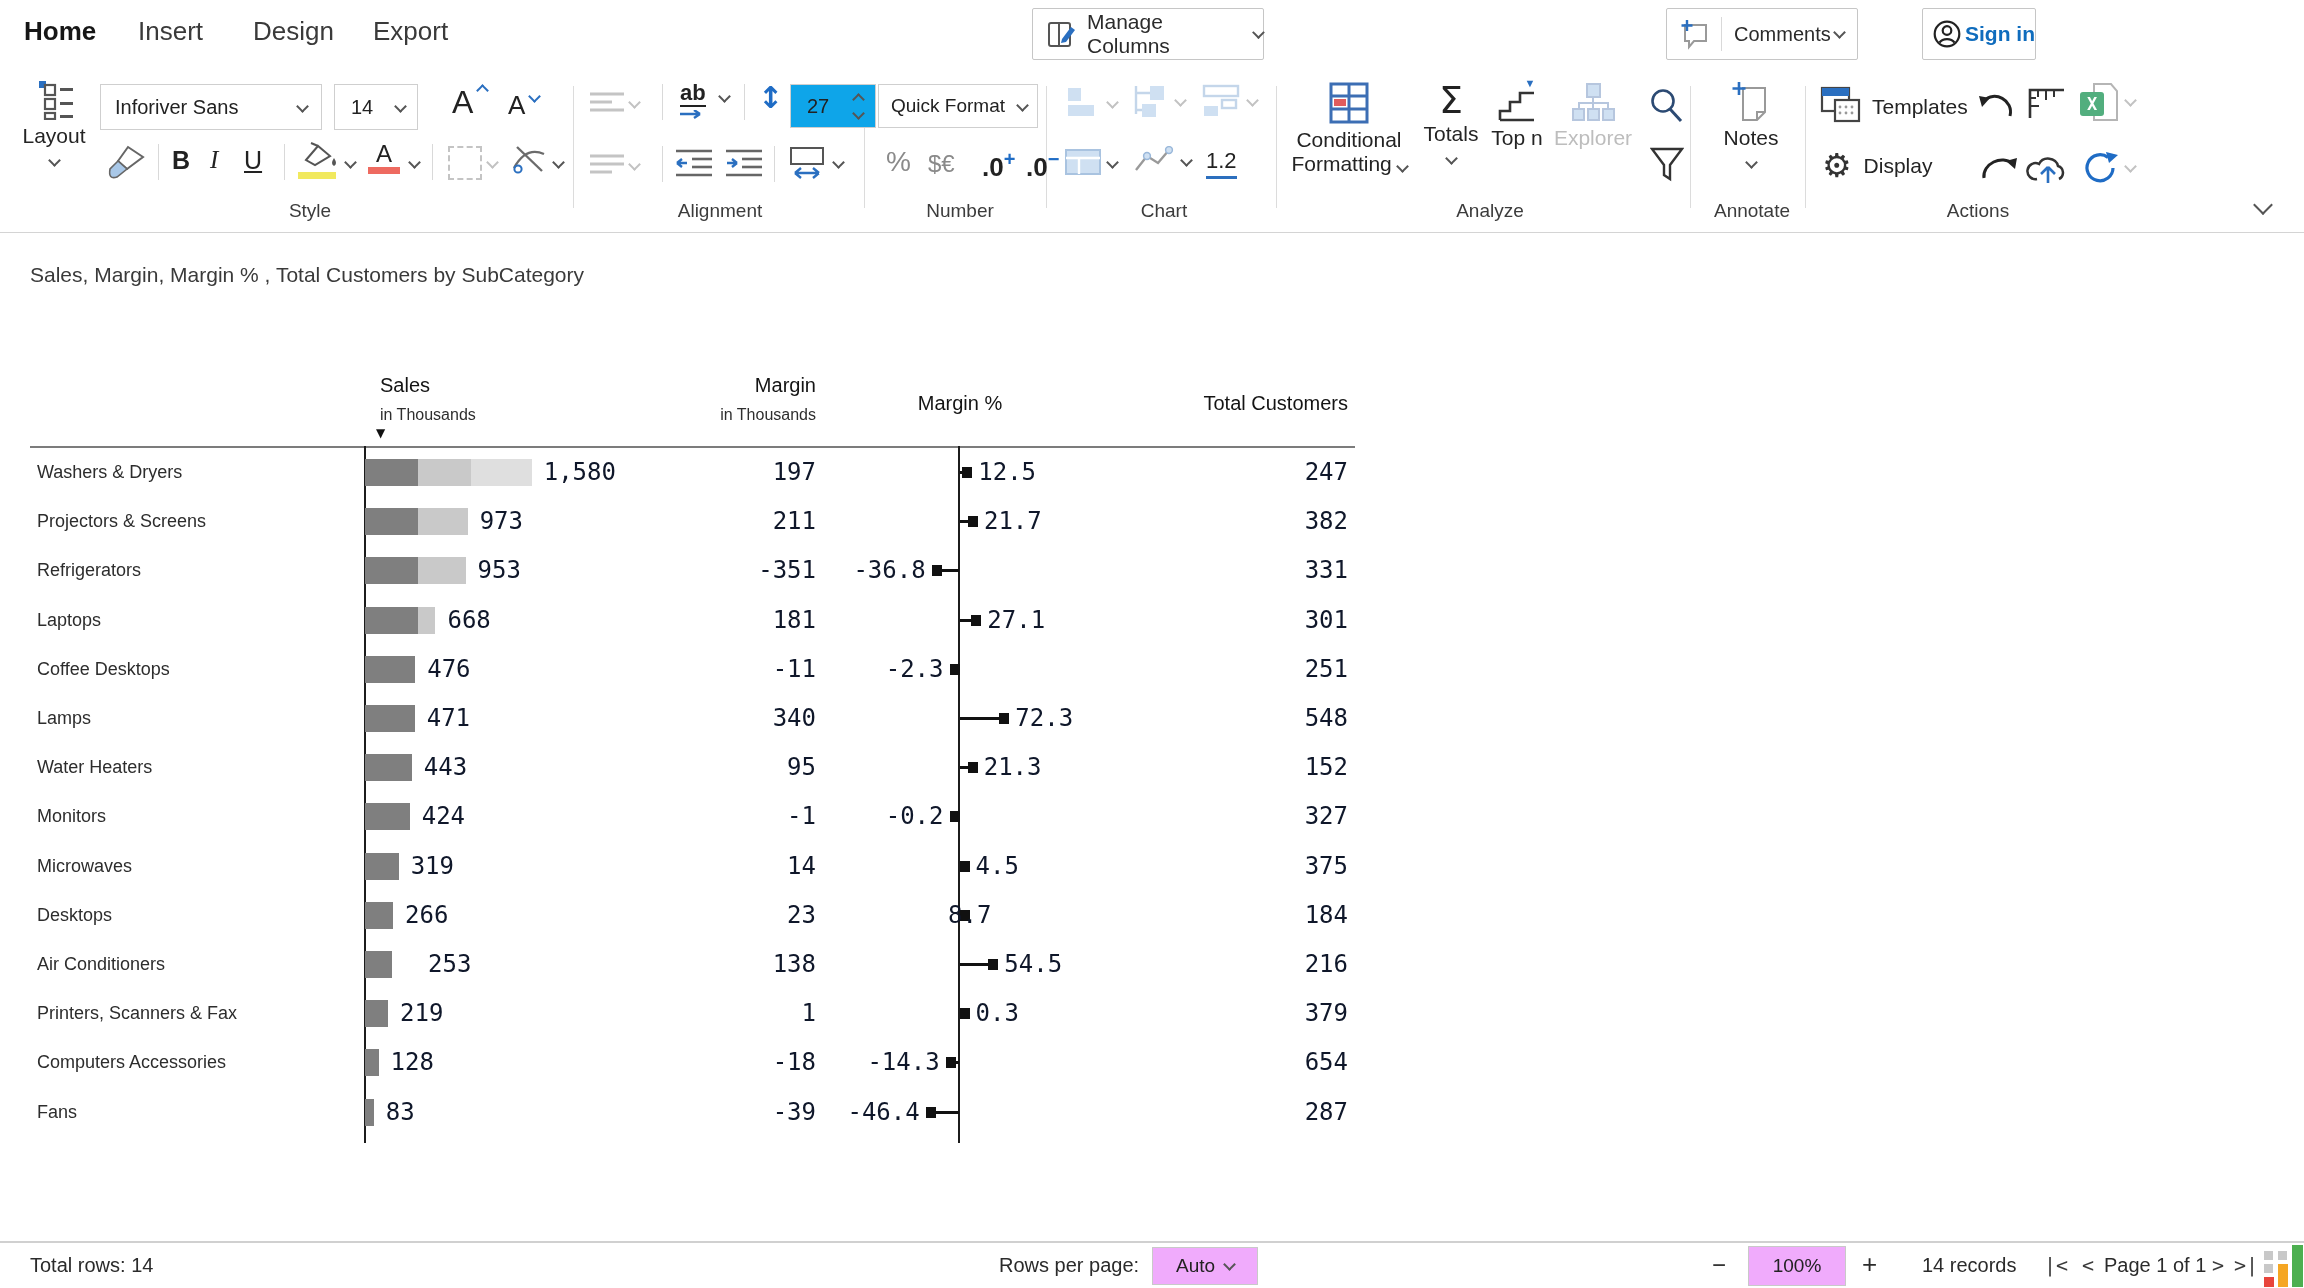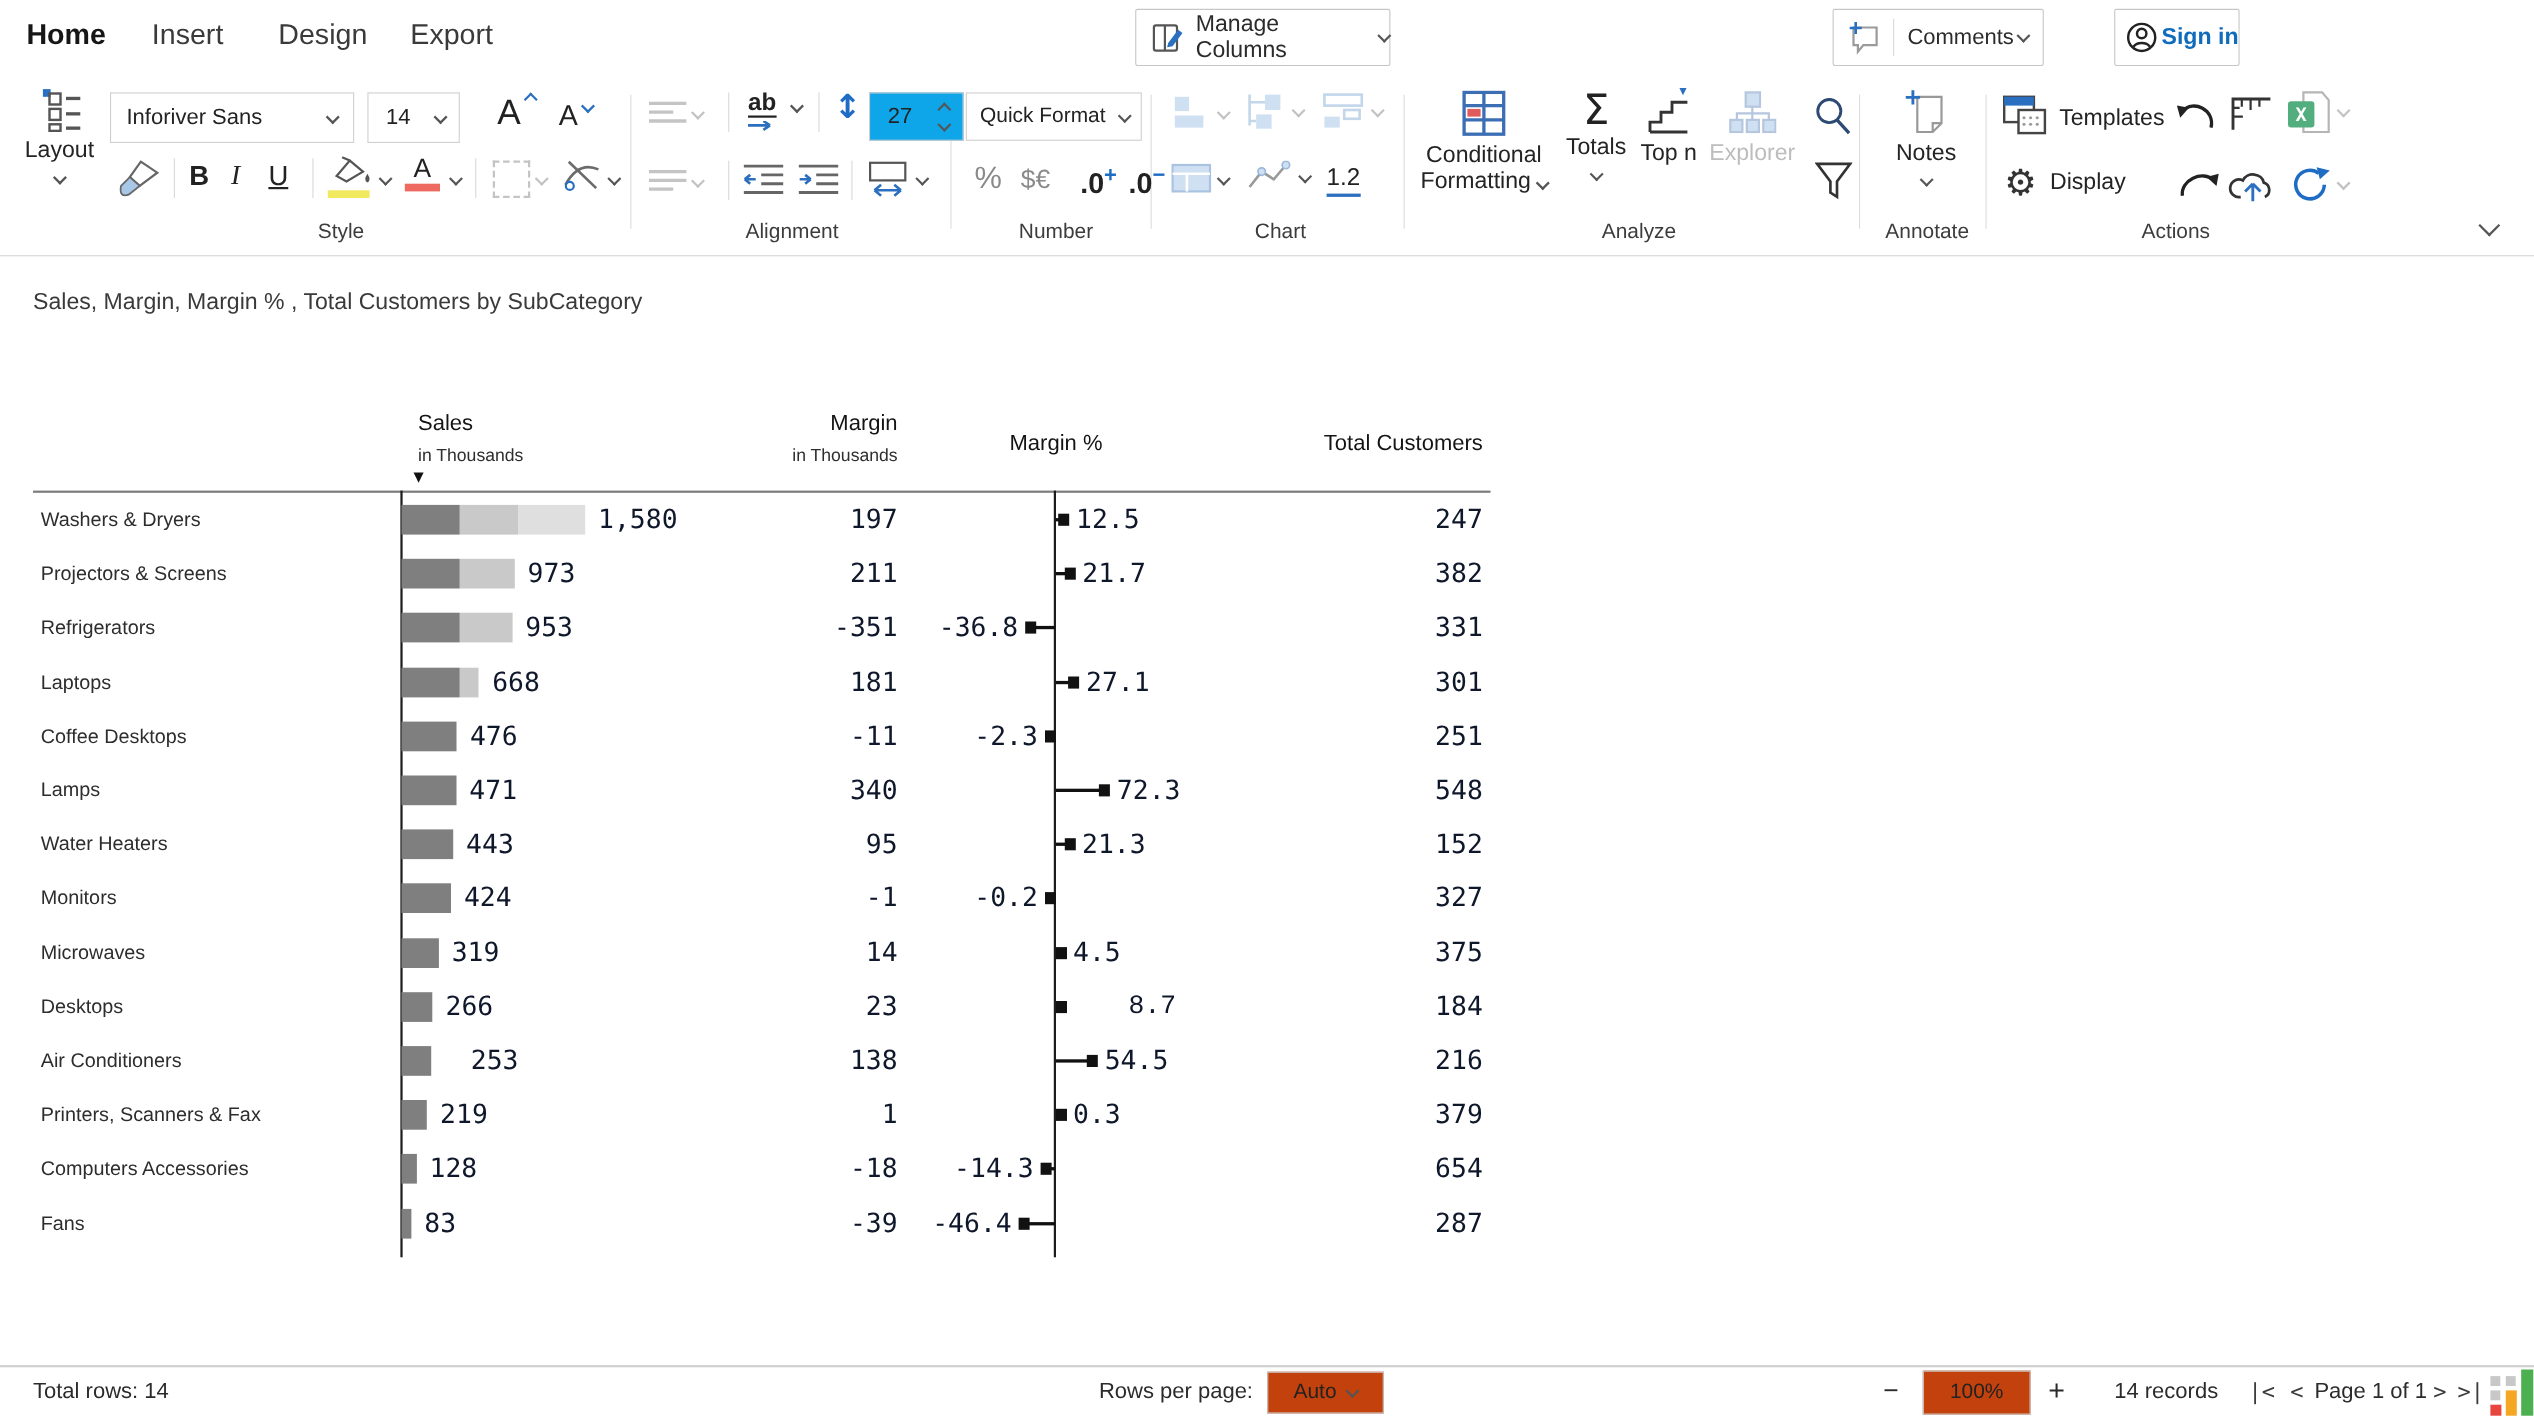--- a/index.html
+++ b/index.html
@@ -43,21 +43,21 @@
   .sval,.mval,.pval,.cval{position:absolute;top:0;height:49.2px;line-height:49.2px;
        font-family:"DejaVu Sans Mono",monospace;font-size:24px;color:#0f172a;}
   .mval{left:648px;width:168px;text-align:right;}
   .cval{left:1200px;width:148px;text-align:right;}
   .pval.neg{width:130px;text-align:right;}
   .pline{position:absolute;top:23px;height:3px;background:#111;}
   .pmark{position:absolute;top:19px;width:10px;height:11px;background:#111;}
   
   .statusbar{position:absolute;left:0;top:1241px;width:2304px;height:47px;border-top:2px solid #d0d0d0;background:#fff;}
   .stxt{position:absolute;font-size:20px;color:#2b2b2b;}
-  .sbox{position:absolute;border:1px solid #c9c9c9;background:#c2410c;display:flex;align-items:center;justify-content:center;font-size:19px;color:#222;}
+  .sbox{position:absolute;border:1px solid #c9c9c9;background:#f0abfc;display:flex;align-items:center;justify-content:center;font-size:19px;color:#222;}
   .pager{font-family:"DejaVu Sans Mono",monospace;font-size:20px;color:#3c3c3c;}
   .logo-bit{position:absolute;}
 </style>
 </head>
 <body>
 
 <div class="app">
 
   <div class="abs" style="left:0;top:0;width:2304px;height:62px;">
     <div class="abs tab active" style="left:24px;top:16px;">Home</div>
@@ -584,21 +584,21 @@
         </div>
         <div class="trow" style="top: 442.8px;">
           <div class="rname">Desktops</div>
           <div class="rbar" style="left: 365px;">
             <div class="seg" style="width: 28.063px; background: rgb(127, 127, 127);"></div>
           </div>
           <div class="sval" style="left: 405.063px;">266</div>
           <div class="mval">23</div>
           <div class="pline" style="left: 959.5px; width: 5.394px;"></div>
           <div class="pmark" style="left: 959.894px; background: rgb(17, 17, 17);"></div>
-          <div class="pval" style="left: 1026px; font-family: Liberation Mono, monospace;">8.7</div>
+          <div class="pval" style="left: 948px;">8.7</div>
           <div class="cval">184</div>
         </div>
         <div class="trow" style="top: 492px;">
           <div class="rname">Air Conditioners</div>
           <div class="rbar" style="left: 365px;">
             <div class="seg" style="width: 26.6915px; background: rgb(127, 127, 127);"></div>
           </div>
           <div class="sval" style="left: 428px;">253</div>
           <div class="mval">138</div>
           <div class="pline" style="left: 959.5px; width: 33.79px;"></div>

